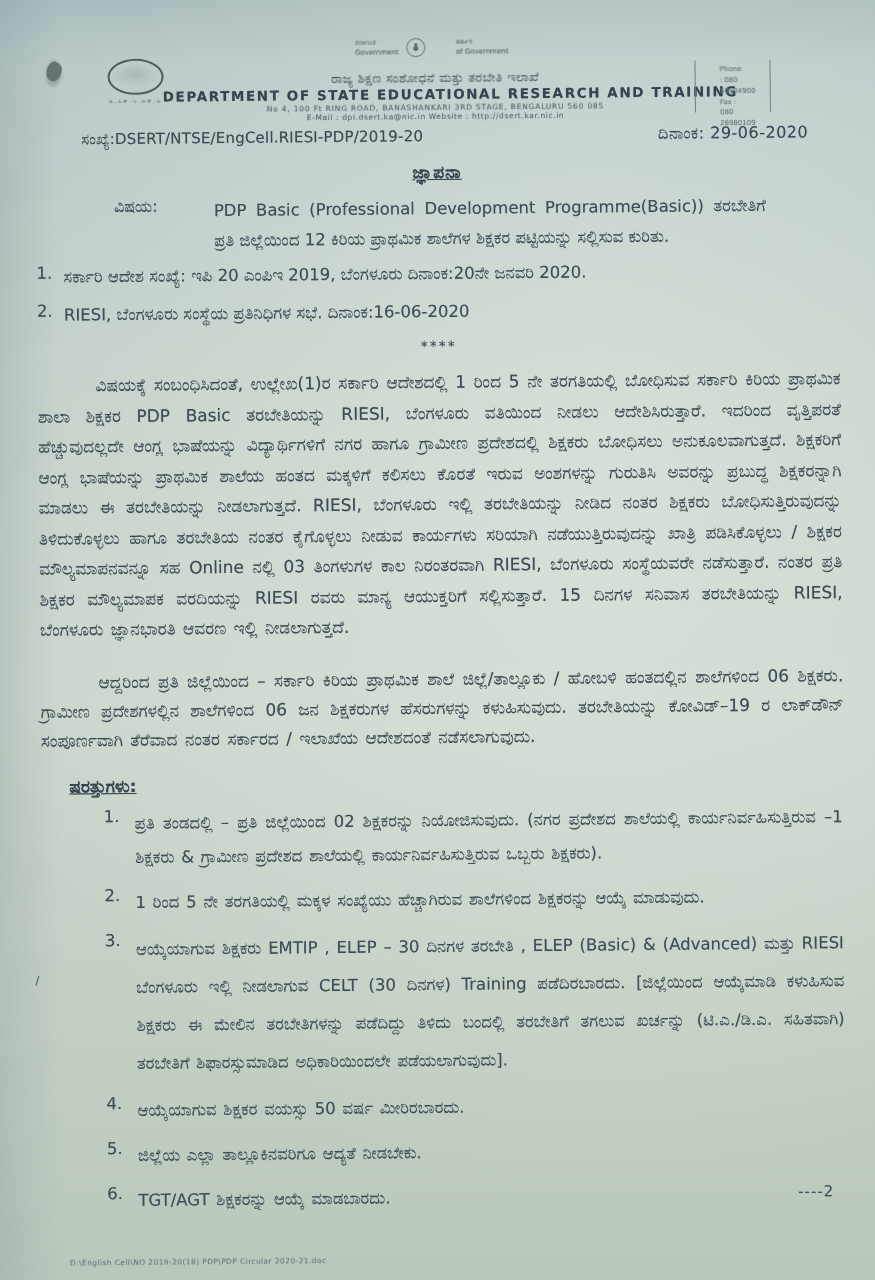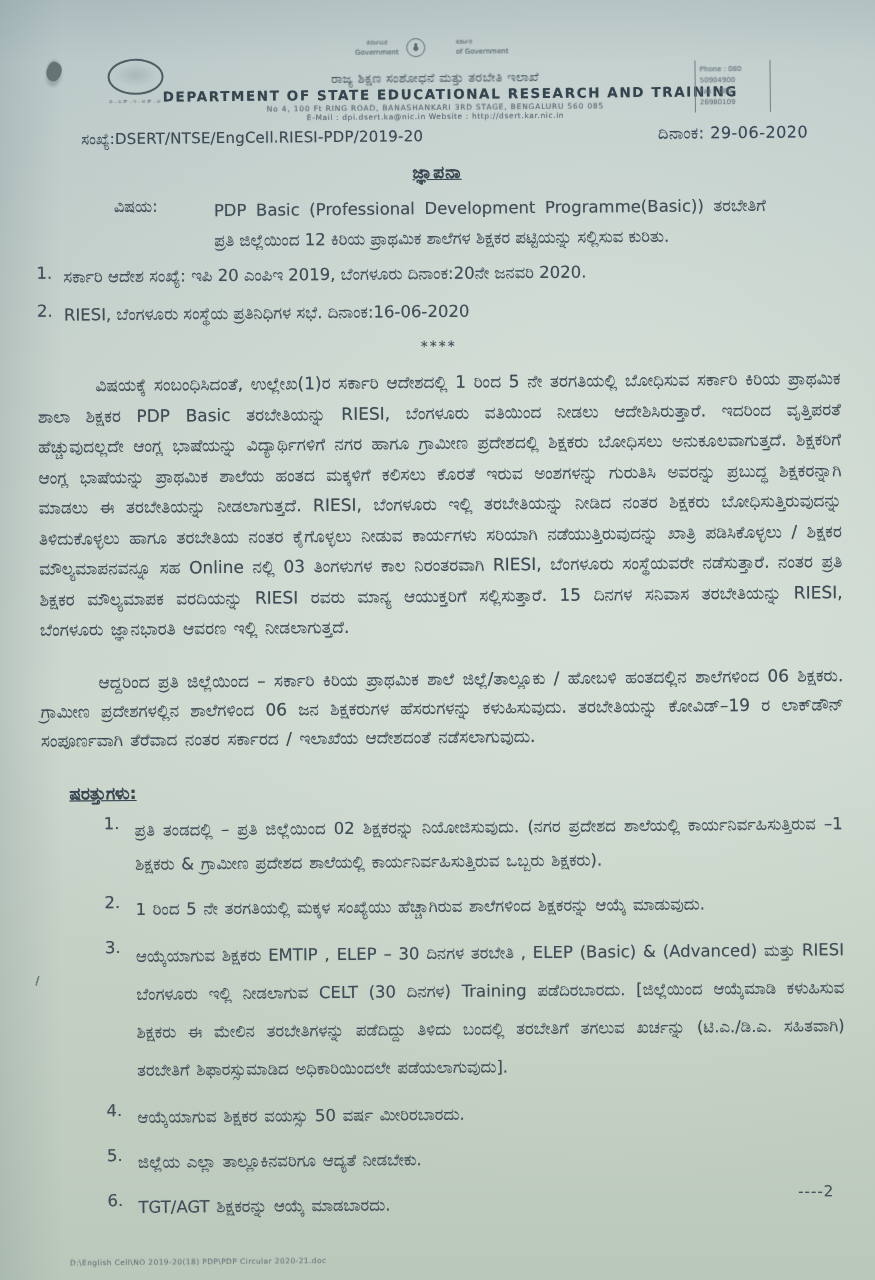--- a/index.html
+++ b/index.html
@@ -12,56 +12,56 @@
       linear-gradient(to right, rgba(108,128,134,0.20), rgba(108,128,134,0) 7%),
       linear-gradient(to bottom, rgba(108,128,134,0.18), rgba(108,128,134,0) 5%),
       linear-gradient(to bottom, #b9c8c9 0%, #c4d0ca 28%, #cbd6cd 55%, #c3cfc3 80%, #bac8bb 100%);
   }
   .rot{position:absolute;inset:0;transform:rotate(-0.55deg);}
   .page *{text-shadow:0 0 0.8px rgba(63,78,88,0.45);}
 
   
   .emblem-row{position:absolute;top:38px;left:0;right:0;display:flex;justify-content:center;align-items:center;gap:7px;font-size:7px;line-height:1.3;color:#5d6d74;filter:blur(0.3px);}
   .emb-side{display:flex;flex-direction:column;}
-  .emb-left{text-align:center;}
+  .emb-left{text-align:left;}
   .emb-right{text-align:left;margin-left:24px;}
   .emb-circle{width:17px;height:17px;border:1.6px solid #5d6d74;border-radius:50%;
     background:radial-gradient(circle at 50% 55%, #5d6d74 18%, transparent 20%),
                radial-gradient(circle at 50% 35%, #5d6d74 12%, transparent 14%);}
   .dsert-logo{position:absolute;top:56px;left:112px;width:58px;text-align:center;}
   .logo-oval{width:56px;height:36px;border:2px solid #4d5d63;border-radius:50%;box-sizing:border-box;margin:0 auto;
     background:radial-gradient(60% 50% at 50% 45%, rgba(77,93,99,0.18), transparent 70%);}
   .logo-caption{font-size:5px;letter-spacing:2px;color:#5d6d74;margin-top:3px;filter:blur(0.4px);white-space:nowrap;}
   .dept-kn{position:absolute;top:70px;left:168px;width:545px;text-align:center;font-size:12.5px;letter-spacing:0.5px;color:#4d5d66;filter:blur(0.3px);white-space:nowrap;}
   .dept-en{position:absolute;top:86px;left:168px;width:545px;text-align:center;font-size:13.5px;font-weight:bold;letter-spacing:1.6px;color:#35454f;white-space:nowrap;}
   .addr{position:absolute;top:103px;left:168px;width:545px;text-align:center;font-size:7.5px;letter-spacing:0.8px;color:#60707a;filter:blur(0.35px);white-space:nowrap;}
   .contact{position:absolute;top:112px;left:168px;width:545px;text-align:center;font-size:7.5px;letter-spacing:0.6px;color:#60707a;filter:blur(0.4px);white-space:nowrap;}
   .phone-box{position:absolute;top:63px;right:99px;width:76px;height:52px;border-left:1px solid #6e7e84;border-right:1px solid #6e7e84;
-    padding:4px 4px;box-sizing:border-box;font-size:7px;line-height:1.55;color:#6e7e86;filter:blur(0.45px);}
+    padding:4px 24px;box-sizing:border-box;font-size:7px;line-height:1.55;color:#6e7e86;filter:blur(0.45px);}
 
   .refline{position:absolute;top:126px;left:86px;right:62px;display:flex;justify-content:space-between;align-items:baseline;}
   .refno{font-size:15px;letter-spacing:0.2px;color:#3c4b55;}
   .refdate{font-size:16px;letter-spacing:0.5px;color:#39495a;}
 
   
   .main{position:absolute;top:162px;left:40px;right:32px;}
   .memo-title{text-align:center;font-size:17px;font-weight:bold;text-decoration:underline;letter-spacing:1px;color:#36454f;}
   .subject-row{display:flex;margin-top:12px;}
   .subject-label{flex:none;width:100px;margin-left:78px;font-size:16px;}
   .subject-text{width:552px;font-size:16.5px;line-height:1.8;text-align:justify;}
   .ref-row{display:flex;margin-top:7px;}
   .ref-label{flex:none;width:100px;margin-left:74px;font-size:16px;}
   .ref-items{width:552px;}
   .ref-item{display:flex;margin-bottom:9px;}
   .ref-item-no{flex:none;width:27px;font-size:16.5px;}
   .ref-item-text{flex:1;font-size:16.5px;line-height:1.75;text-align:justify;}
   .stars{text-align:center;font-size:14px;letter-spacing:2px;margin-top:2px;}
   .para{font-size:17px;line-height:30.5px;text-align:justify;text-indent:58px;word-spacing:2px;margin-top:13px;color:#3e4c56;}
   .para2{margin-top:23px;line-height:29px;}
-  .cond-heading{margin-top:28px;margin-left:28px;font-size:17px;font-weight:bold;text-decoration:underline;color:#36454f;display:inline-block;}
+  .cond-heading{margin-top:21px;margin-left:28px;font-size:17px;font-weight:bold;text-decoration:underline;color:#36454f;display:inline-block;}
   .cond-list{margin-top:11px;padding-left:62px;padding-right:2px;}
   .cond-item{display:flex;margin-bottom:11px;}
   .cond-no{flex:none;width:31px;font-size:16.5px;}
   .cond-text{flex:1;font-size:16.5px;line-height:34px;text-align:justify;word-spacing:1.5px;}
   .cond-item.wide .cond-text{line-height:38px;}
 
   .page-marker{position:absolute;top:1186px;right:46px;font-size:15px;letter-spacing:1px;color:#45555f;}
   .footer-path{position:absolute;top:1255px;left:64px;font-size:7.5px;letter-spacing:0.4px;color:rgba(78,98,110,0.55);filter:blur(0.45px);}
 
   .ink-blob{position:absolute;left:52px;top:58px;width:15px;height:20px;background:#50605f;opacity:0.8;

